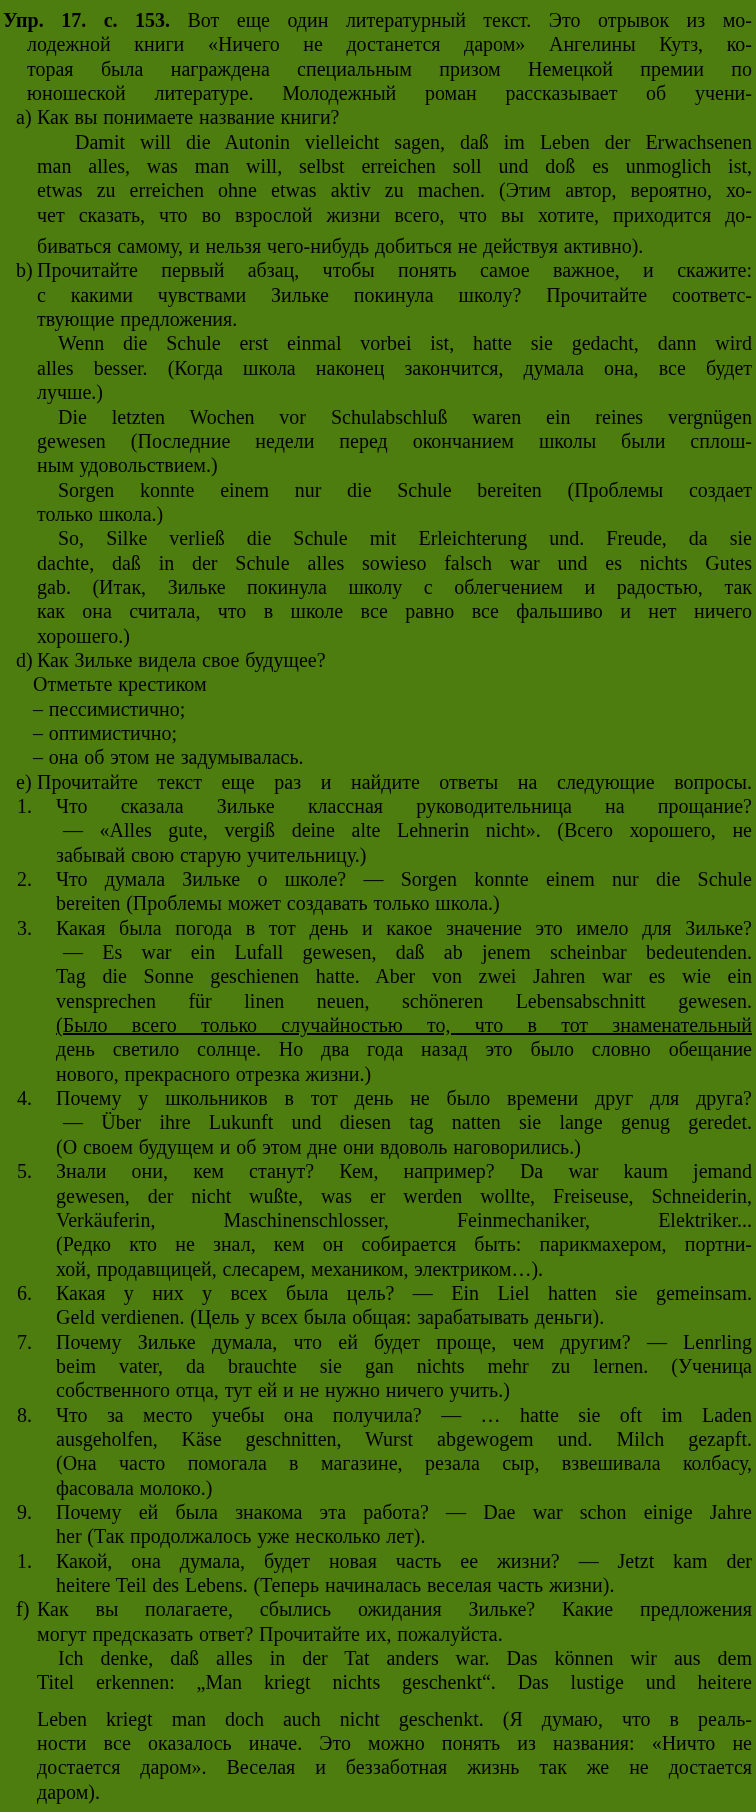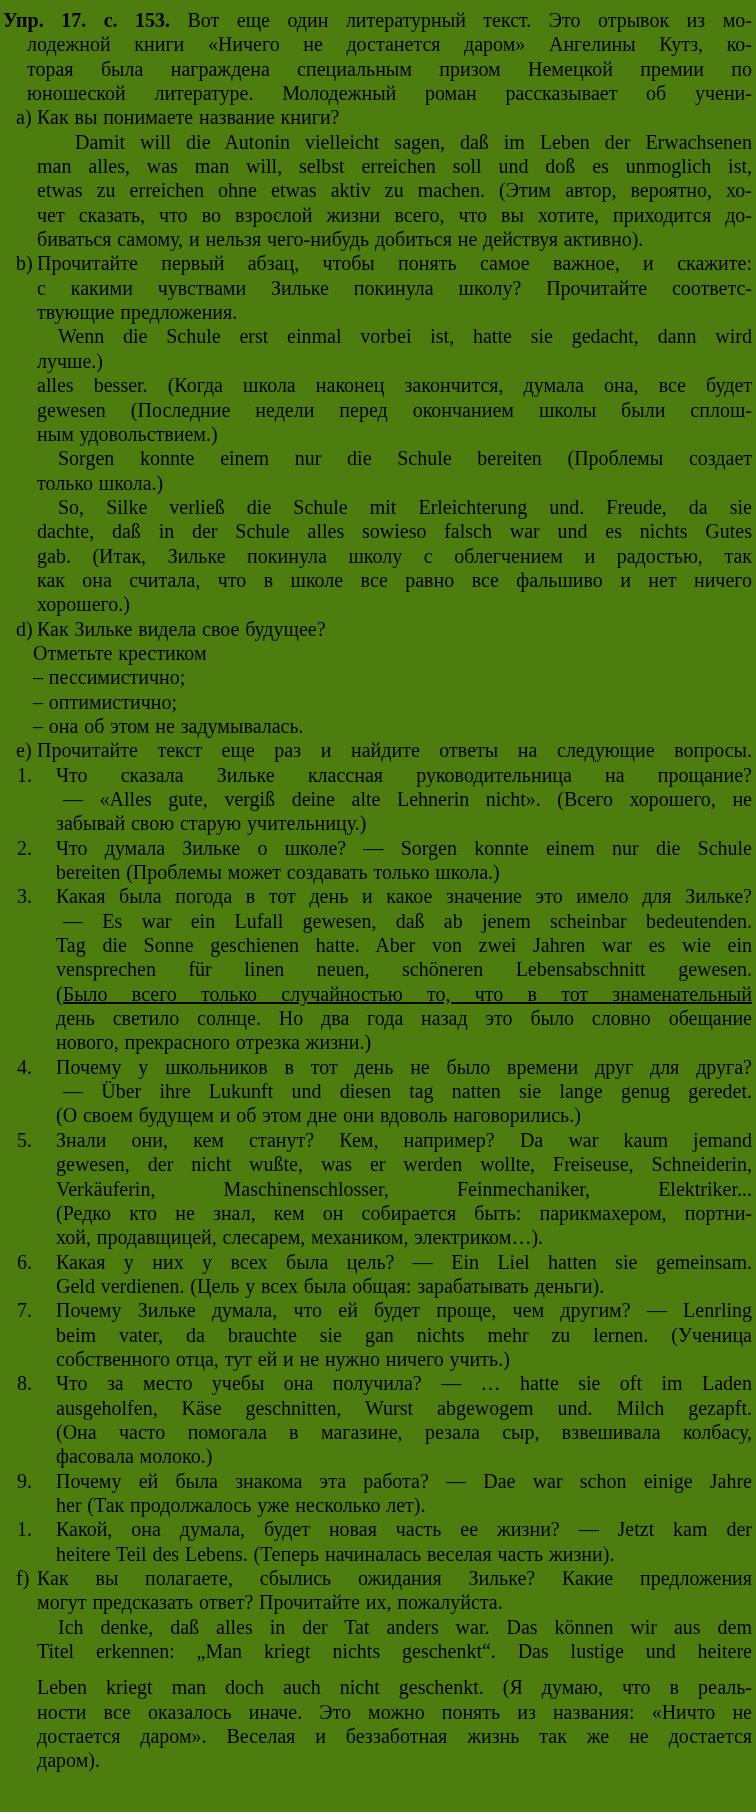--- a/index.html
+++ b/index.html
@@ -50,33 +50,34 @@
         <div class="ln" style="padding-left: 24px;">юношеской литературе. Молодежный роман рассказывает об учени-</div>
       </div>
       <div class="blk blk-item">
         <div class="ln last" style="padding-left: 34px;"><span class="lbl lbl-item">a)</span>Как вы понимаете название книги?</div>
       </div>
       <div class="blk blk-ipar2">
         <div class="ln" style="padding-left: 72px;">Damit will die Autonin vielleicht sagen, daß im Leben der Erwachsenen</div>
         <div class="ln" style="padding-left: 34px;">man alles, was man will, selbst erreichen soll und doß es unmoglich ist,</div>
         <div class="ln" style="padding-left: 34px;">etwas zu erreichen ohne etwas aktiv zu machen. (Этим автор, вероятно, хо-</div>
         <div class="ln" style="padding-left: 34px;">чет сказать, что во взрослой жизни всего, что вы хотите, приходится до-</div>
-        <div class="ln last" style="padding-left: 34px;">биваться самому, и нельзя чего-нибудь добиться не действуя активно).</div>
+        <div class="ln last" style="padding-left: 34px; margin-top: 7px;">биваться самому, и нельзя чего-нибудь добиться не действуя активно).</div>
       </div>
       <div class="blk blk-item">
         <div class="ln" style="padding-left: 34px;"><span class="lbl lbl-item">b)</span>Прочитайте первый абзац, чтобы понять самое важное, и скажите:</div>
         <div class="ln" style="padding-left: 34px;">с какими чувствами Зильке покинула школу? Прочитайте соответс-</div>
         <div class="ln last" style="padding-left: 34px;">твующие предложения.</div>
       </div>
       <div class="blk blk-ipar">
         <div class="ln" style="padding-left: 55px;">Wenn die Schule erst einmal vorbei ist, hatte sie gedacht, dann wird</div>
+        <div class="ln" style="padding-left: 34px;">alles besser. (Когда школа наконец закончится, думала она, все будет</div>
         <div class="ln last" style="padding-left: 34px;">лучше.)</div>
-        <div class="ln" style="padding-left: 34px;">alles besser. (Когда школа наконец закончится, думала она, все будет</div>
       </div>
       <div class="blk blk-ipar">
+        <div class="ln" style="padding-left: 55px;">Die letzten Wochen vor Schulabschluß waren ein reines vergnügen</div>
         <div class="ln" style="padding-left: 34px;">gewesen (Последние недели перед окончанием школы были сплош-</div>
         <div class="ln last" style="padding-left: 34px;">ным удовольствием.)</div>
       </div>
       <div class="blk blk-ipar">
         <div class="ln" style="padding-left: 55px;">Sorgen konnte einem nur die Schule bereiten (Проблемы создает</div>
         <div class="ln last" style="padding-left: 34px;">только школа.)</div>
       </div>
       <div class="blk blk-ipar">
         <div class="ln" style="padding-left: 55px;">So, Silke verließ die Schule mit Erleichterung und. Freude, da sie</div>
         <div class="ln" style="padding-left: 34px;">dachte, daß in der Schule alles sowieso falsch war und es nichts Gutes</div>

